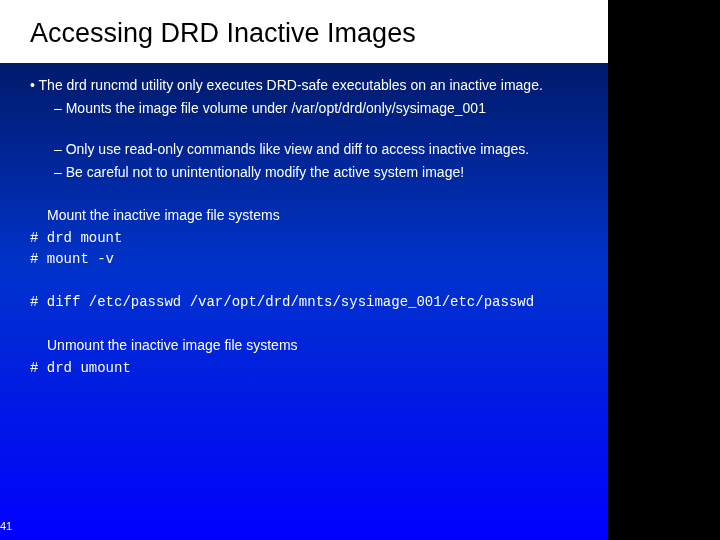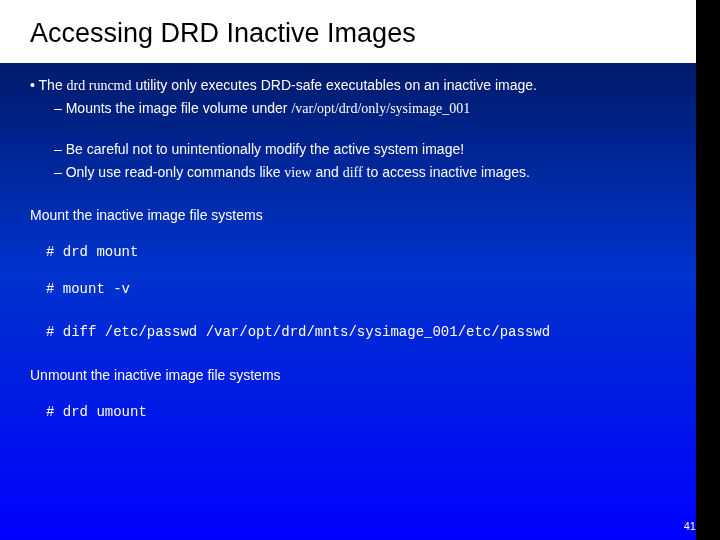--- a/index.html
+++ b/index.html
@@ -1,39 +1,39 @@
 <!DOCTYPE html>
 <html><head>
 <meta charset="utf-8">
 <style>
 body{margin:0;padding:0;background:#000;font-family:Arial,Helvetica,sans-serif}
-.slide{width:696px;height:540px;background:linear-gradient(180deg,#000033 0%,#001a66 10%,#0033cc 50%,#0000ff 100%);position:relative;overflow:hidden}
+.slide{width:608px;height:540px;background:linear-gradient(180deg,#000033 0%,#001a66 10%,#0033cc 50%,#0000ff 100%);position:relative;overflow:hidden}
 .title{color:#000;background:#fff;font-size:27px;font-weight:400;padding:18px 0 14px 30px;margin:0}
 .content{padding:12px 30px 0 30px;color:#fff;font-size:14px;line-height:1.5}
 .b1{margin:0 0 2px 0}
 .b2{margin:0 0 2px 24px}
 .bul::before{content:"• ";}
 .dash::before{content:"– ";}
-.code{font-family:Liberation Serif, serif}
+.code{font-family:Liberation Sans, sans-serif}
 .block{margin:22px 0 0 0}
-.blockhead{margin:0 0 2px 0}
-.cmd{font-family:"Courier New",monospace;margin:16px}
-.pagenum{position:absolute;bottom:8px;left:0;right:0;text-align:right;color:#fff;font-size:11px}
+.blockhead{margin:0 0 2px 17px}
+.cmd{font-family:"Courier New",monospace;margin:0}
+.pagenum{position:absolute;bottom:8px;left:0;right:0;text-align:left;color:#fff;font-size:11px}
 </style>
 </head>
 <body>
 
 <div class="slide">
 <h1 class="title">Accessing DRD Inactive Images</h1>
 <div class="content">
 <div class="b1 bul"><span>The </span><span class="code">drd runcmd</span><span> utility only executes DRD-safe executables on an inactive image.</span></div>
 <div class="b2 dash"><span>Mounts the image file volume under </span><span class="code">/var/opt/drd/only/sysimage_001</span></div>
 <div style="height:18px"></div>
+<div class="b2 dash"><span>Only use read-only commands like </span><span class="code">view</span><span> and </span><span class="code">diff</span><span> to access inactive images.</span></div>
 <div class="b2 dash">Be careful not to unintentionally modify the active system image!</div>
-<div class="b2 dash"><span>Only use read-only commands like </span><span class="code">view</span><span> and </span><span class="code">diff</span><span> to access inactive images.</span></div>
 <div class="block">
 <div class="blockhead">Mount the inactive image file systems</div>
 <div class="cmd"># drd mount</div>
 <div class="cmd"># mount -v</div>
 </div>
 <div class="block">
 <div class="cmd"># diff /etc/passwd /var/opt/drd/mnts/sysimage_001/etc/passwd</div>
 </div>
 <div class="block">
 <div class="blockhead">Unmount the inactive image file systems</div>

